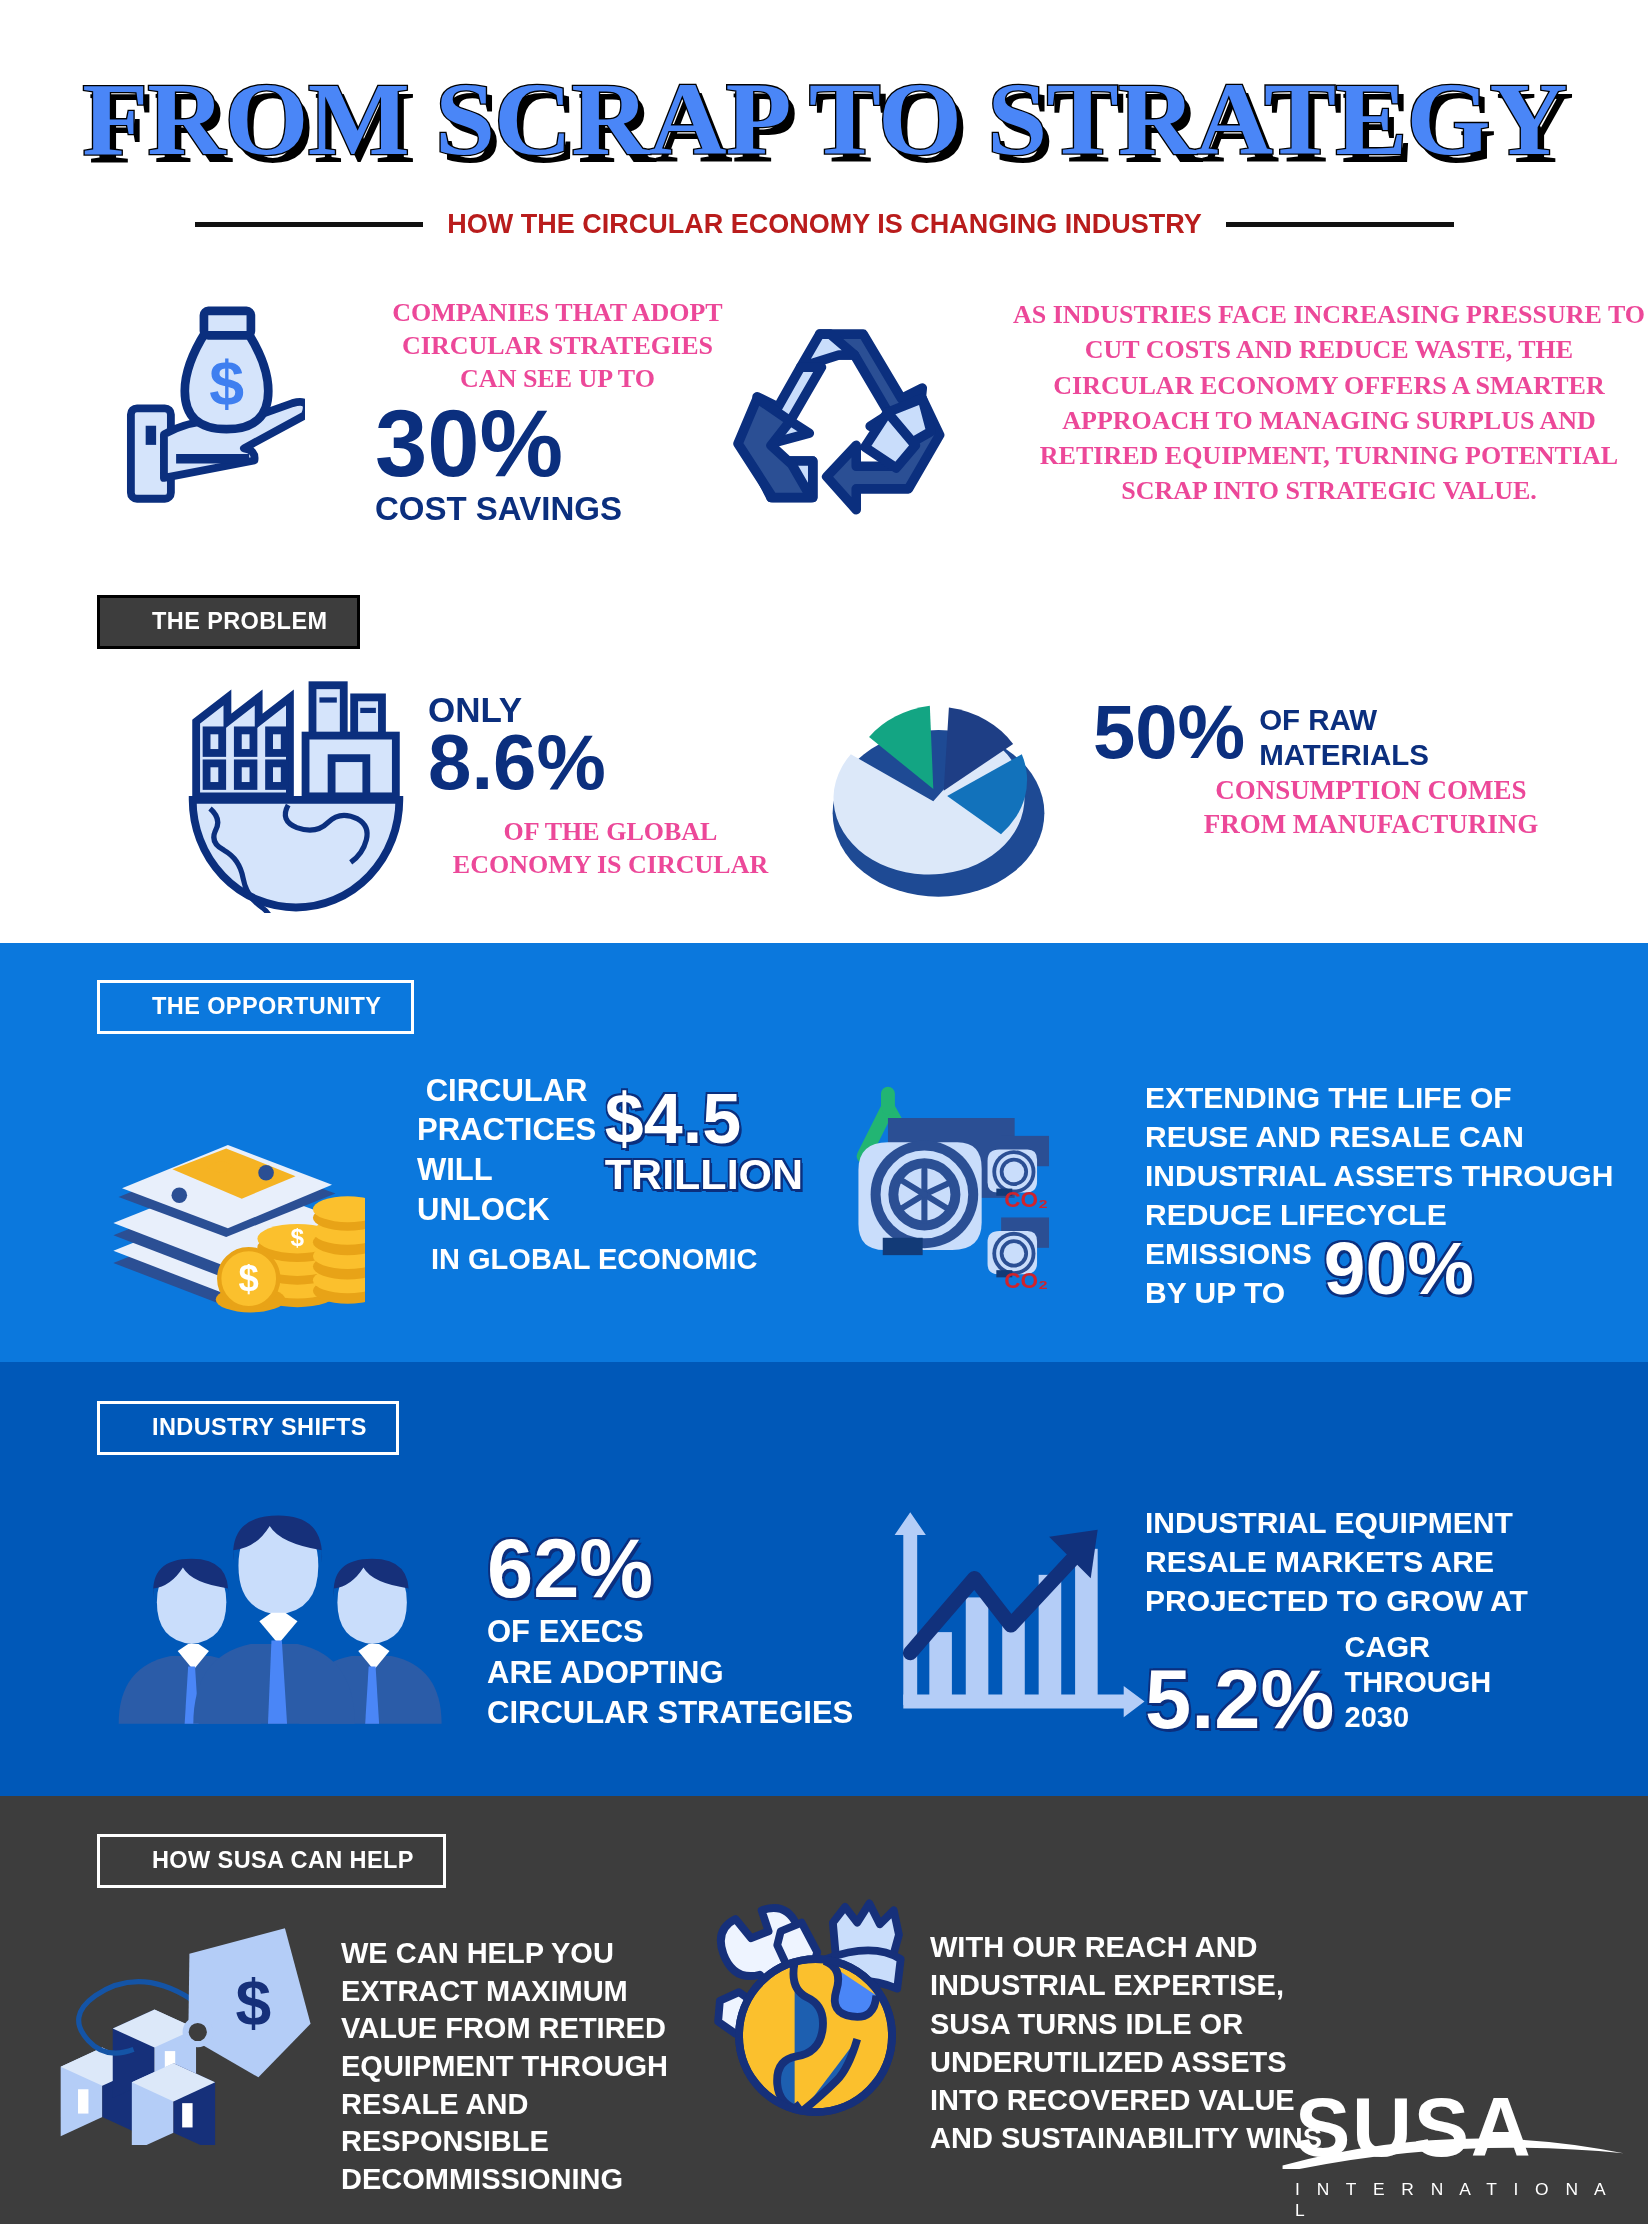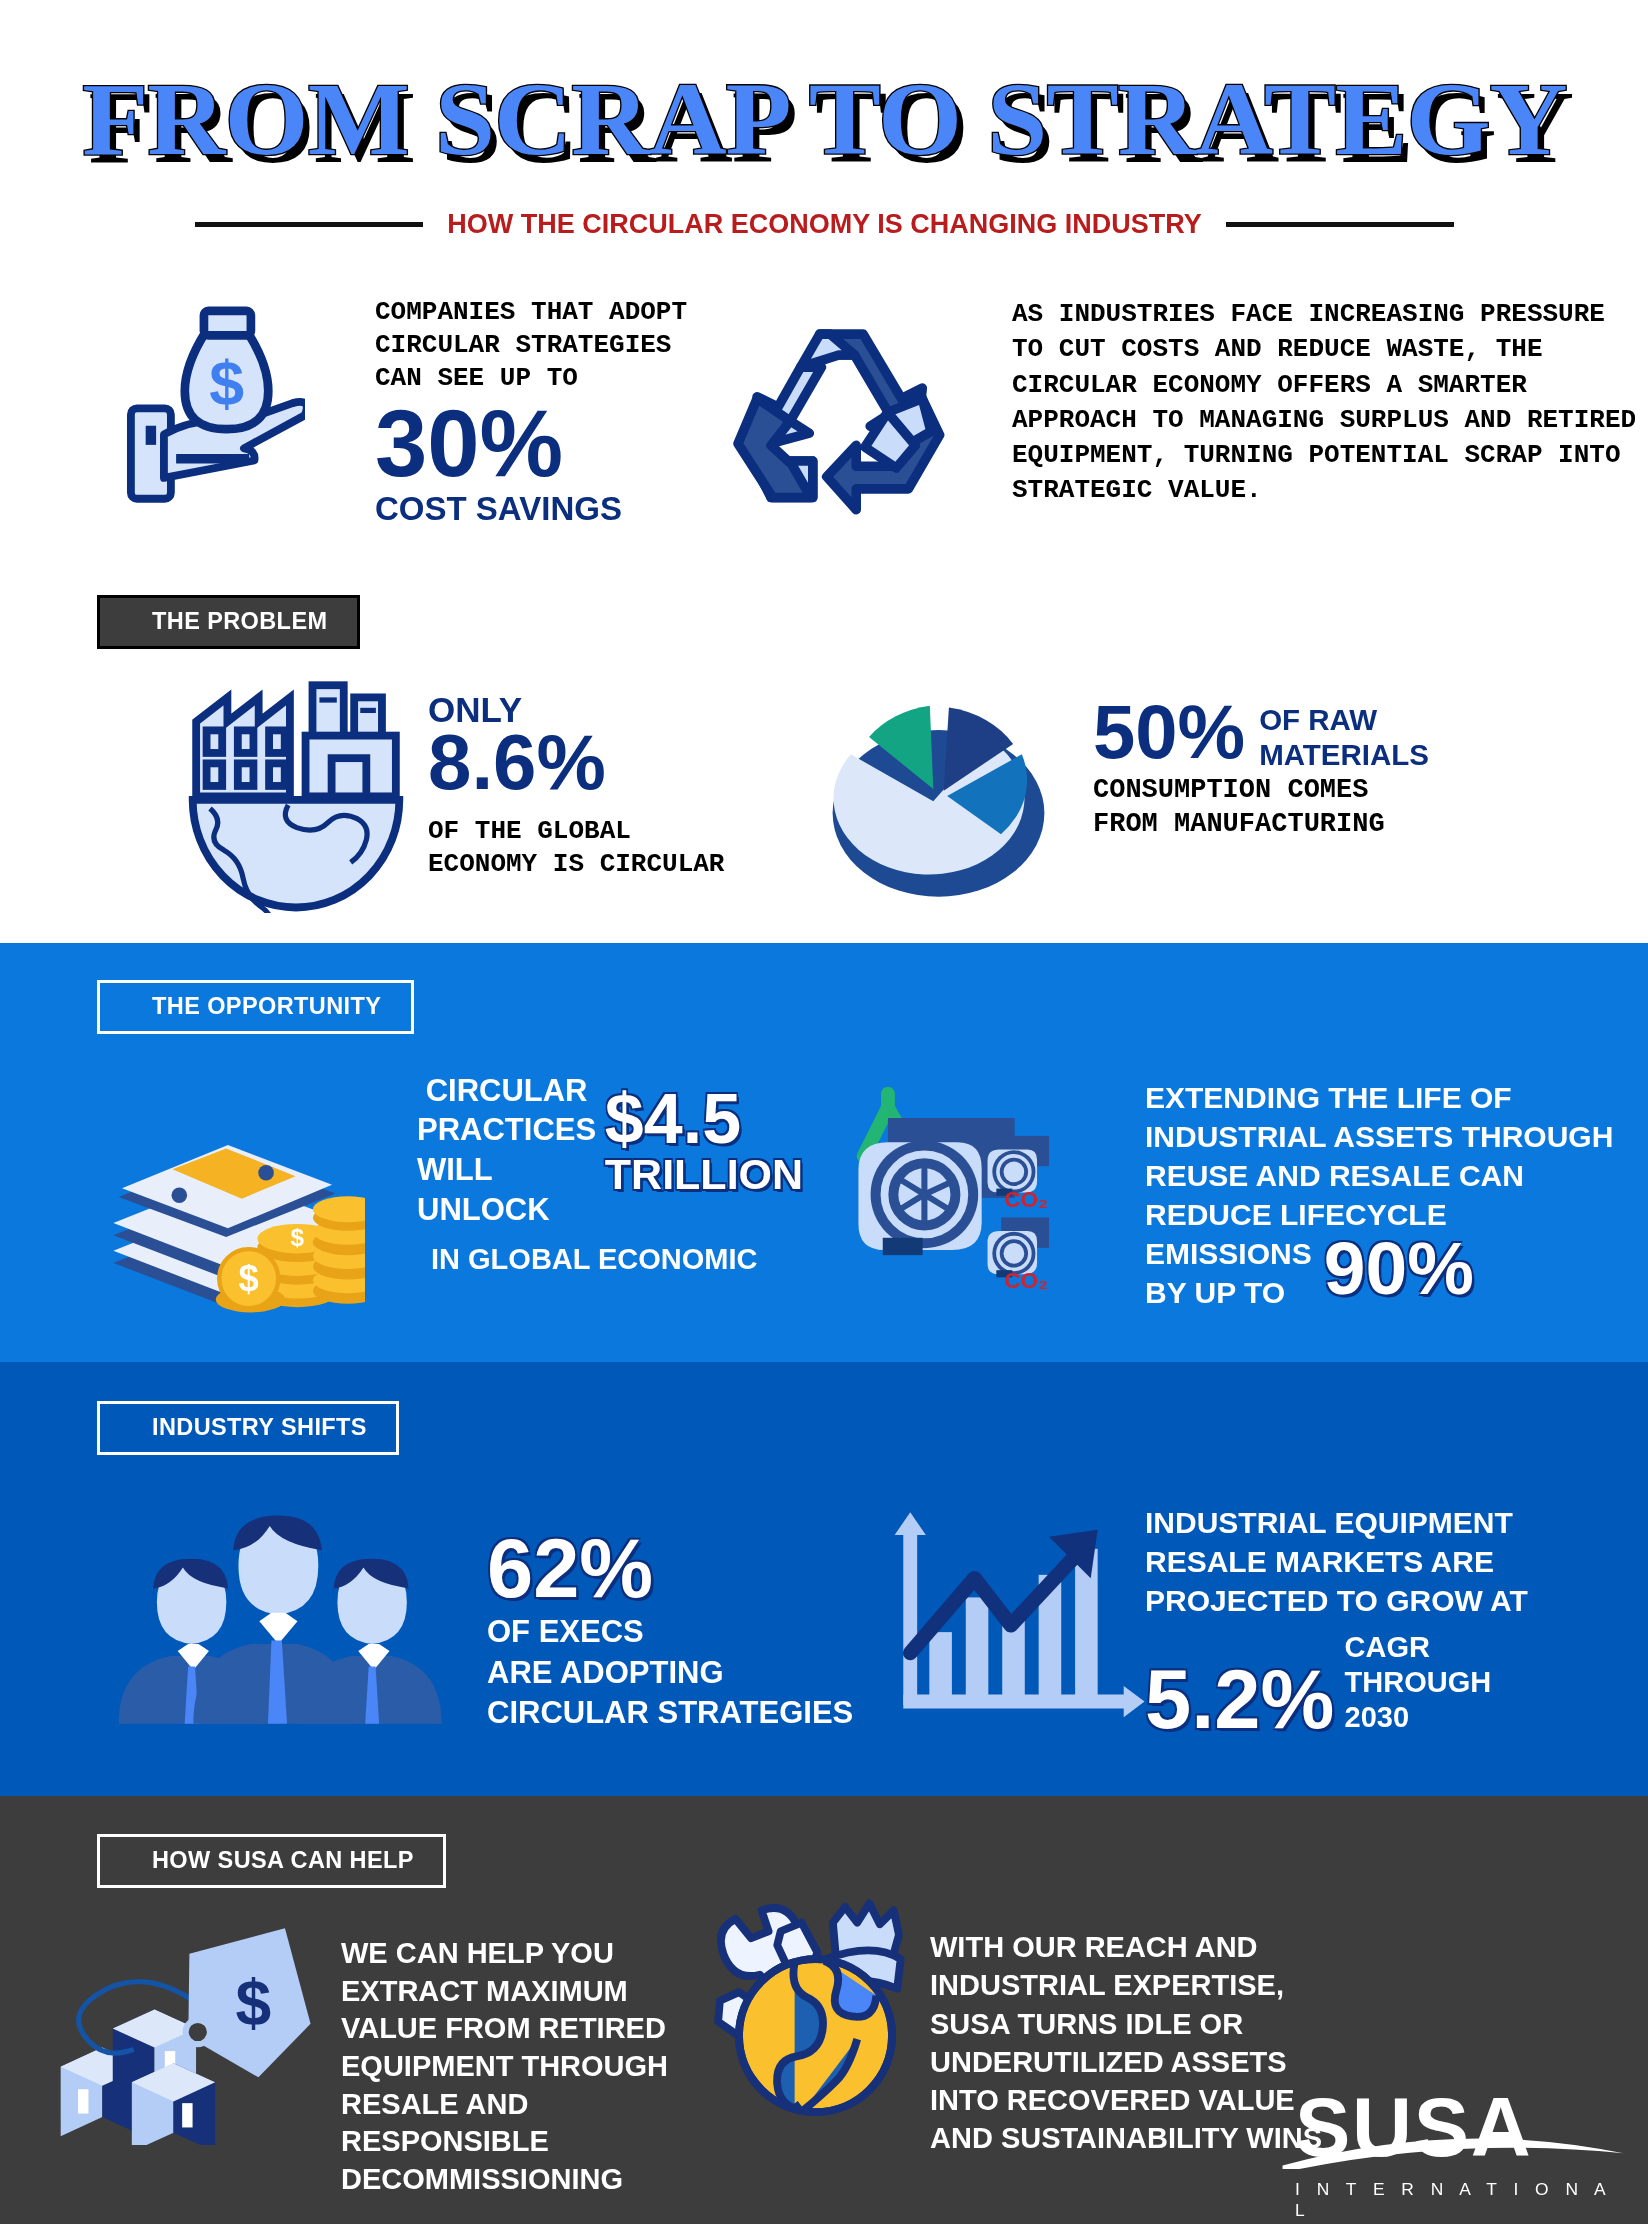--- a/index.html
+++ b/index.html
@@ -36,22 +36,22 @@
   
   .sec-label {
     display:inline-block; padding:10.4px 29.5px 10.4px 52px;
     font-size:23.5px; font-weight:bold; letter-spacing:0.4px;
     font-family:"Liberation Sans Narrow","Liberation Sans",sans-serif; font-stretch:condensed;
   }
   .label-dark { background:#3d3d3d; color:#fff; border:3.5px solid #000; }
   .label-outline { background:transparent; color:#fff; border:3.5px solid #fff; }
 
   
-  .blk { color:#000000; font-weight:bold; font-size:24px; line-height:1.3;
-         font-family:Liberation Mono, monospace; font-stretch:condensed; }
+  .blk { color:#ec4899; font-weight:bold; font-size:24px; line-height:1.3;
+         font-family:Liberation Serif, serif; font-stretch:condensed;text-align:center; }
   .white { color:#fff; }
   .bignum {
     font-weight:bold; line-height:0.95;
     font-family:"Liberation Sans Narrow","Liberation Sans",sans-serif; font-stretch:condensed;
   }
   .num-navy { color:#0b2f7e; }
   .num-white { color:#ffffff; text-shadow:2.6px 2.6px 0 #0b2f7e, -1.7px -1.7px 0 #0b2f7e, 1.7px -1.7px 0 #0b2f7e, -1.7px 1.7px 0 #0b2f7e; }
 
   
   .band-blue1 { position:absolute; left:0; top:943px; width:1649px; height:419px; background:#0b78dd; }
@@ -294,22 +294,22 @@
         <circle cx="72" cy="100" r="40" fill="none" stroke="#c9ddfb" stroke-width="9"></circle>
         <circle cx="72" cy="100" r="26" fill="#c9ddfb"></circle>
         <rect x="28" y="142" width="40" height="18" fill="#123a77"></rect>
       </g>
       <text x="196" y="264" font-size="26" font-weight="bold" fill="#d0232b" font-family="'Liberation Sans',sans-serif">CO₂</text>
     </svg>
   </div>
 
   <div style="position:absolute;left:1145px;top:1078px;width:504px;">
     <div class="bignum white" style="font-size:30px;line-height:1.3;">EXTENDING THE LIFE OF</div>
+    <div class="bignum white" style="font-size:30px;line-height:1.3;">REUSE AND RESALE CAN</div>
     <div class="bignum white" style="font-size:30px;line-height:1.3;">INDUSTRIAL ASSETS THROUGH</div>
-    <div class="bignum white" style="font-size:30px;line-height:1.3;">REUSE AND RESALE CAN</div>
     <div class="bignum white" style="font-size:30px;line-height:1.3;">REDUCE LIFECYCLE</div>
     <div style="display:flex;gap:12px;">
       <div>
         <div class="bignum white" style="font-size:30px;line-height:1.3;">EMISSIONS</div>
         <div class="bignum white" style="font-size:30px;line-height:1.3;">BY UP TO</div>
       </div>
       <div class="bignum num-white" style="font-size:75px;line-height:0.92;margin-bottom:-5.2px;">90%</div>
     </div>
   </div>
 

